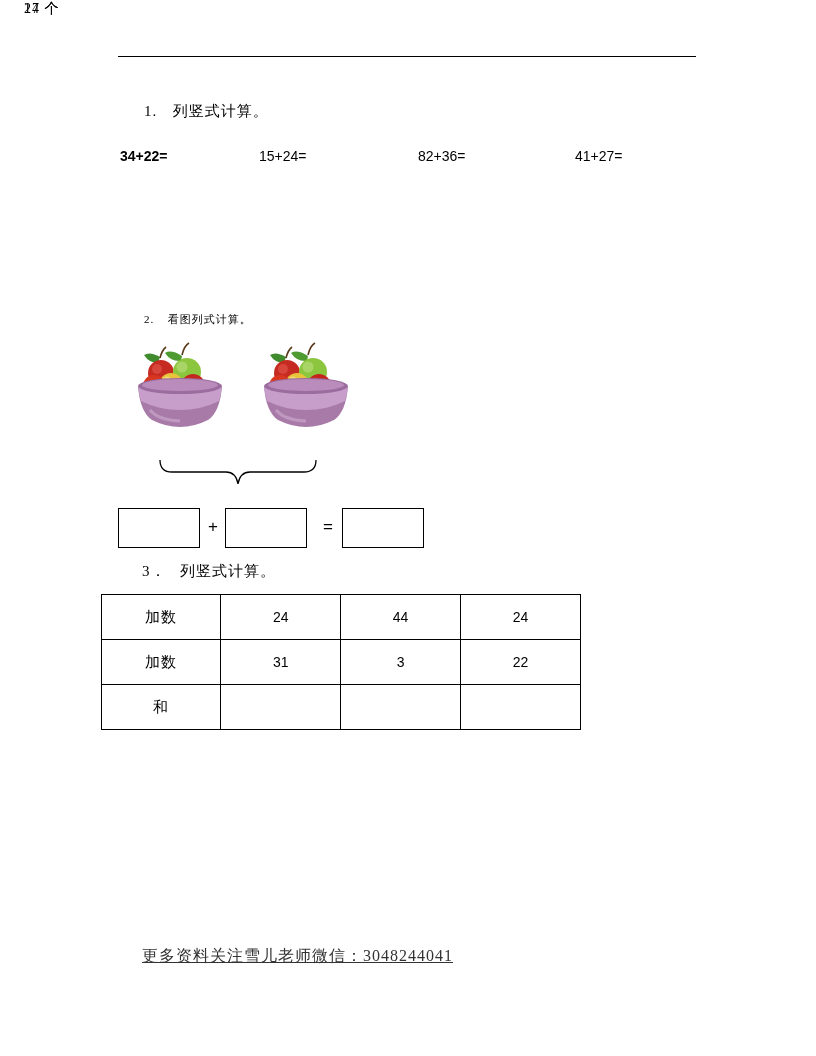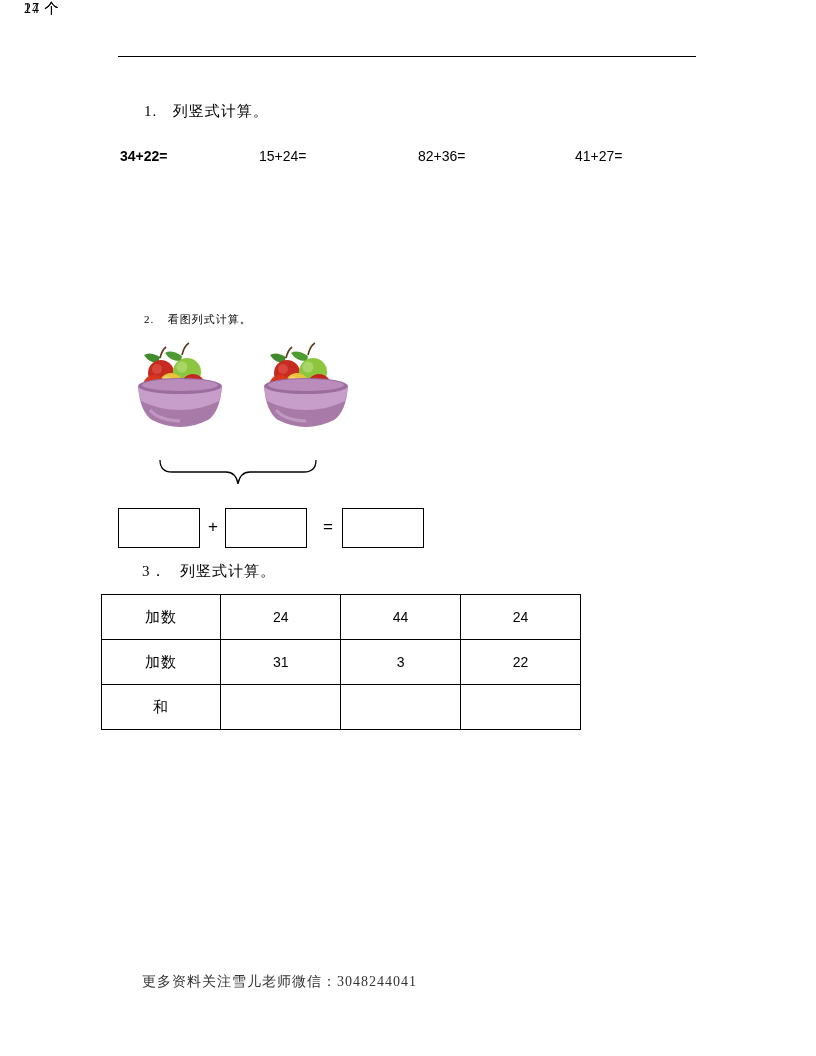--- a/index.html
+++ b/index.html
@@ -144,24 +144,25 @@
     font-family: "Liberation Serif", "DejaVu Serif", serif;
     font-size: 15px;
     letter-spacing: 1px;
   }
   table.grid td.cell { width: 147px; }
 
   
   .footer {
     position: absolute;
     left: 118px;
-    top: 973px;
-    font-size: 14px;
+    top: 946px;
+    font-size: 16px;
     color: #333;
     white-space: nowrap;
+    text-decoration: underline;
   }
 </style>
 </head>
 <body>
 
 <div class="page">
 
   <div class="top-rule"></div>
 
   <div class="q1-title cn">

